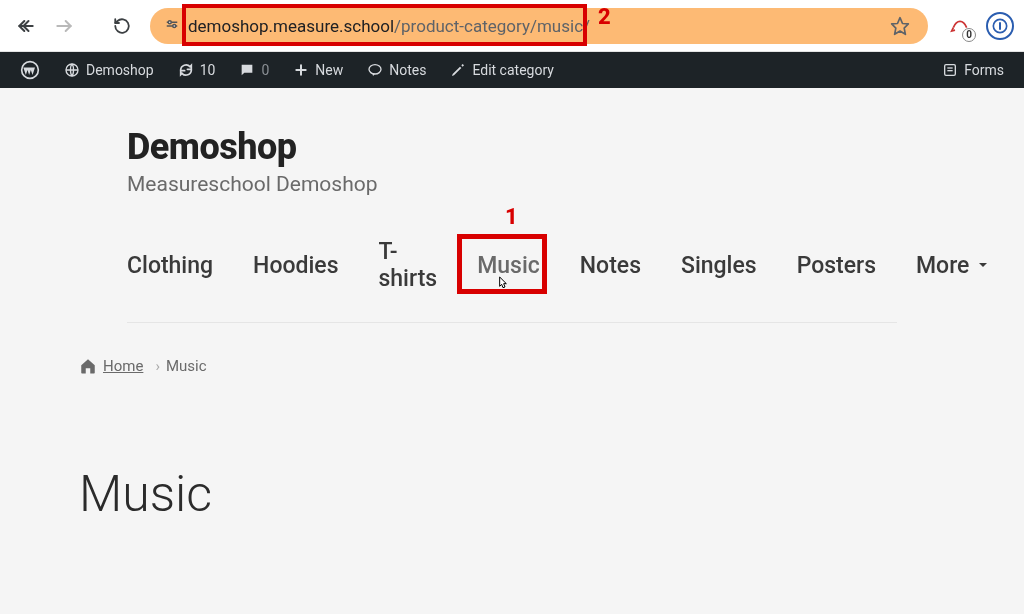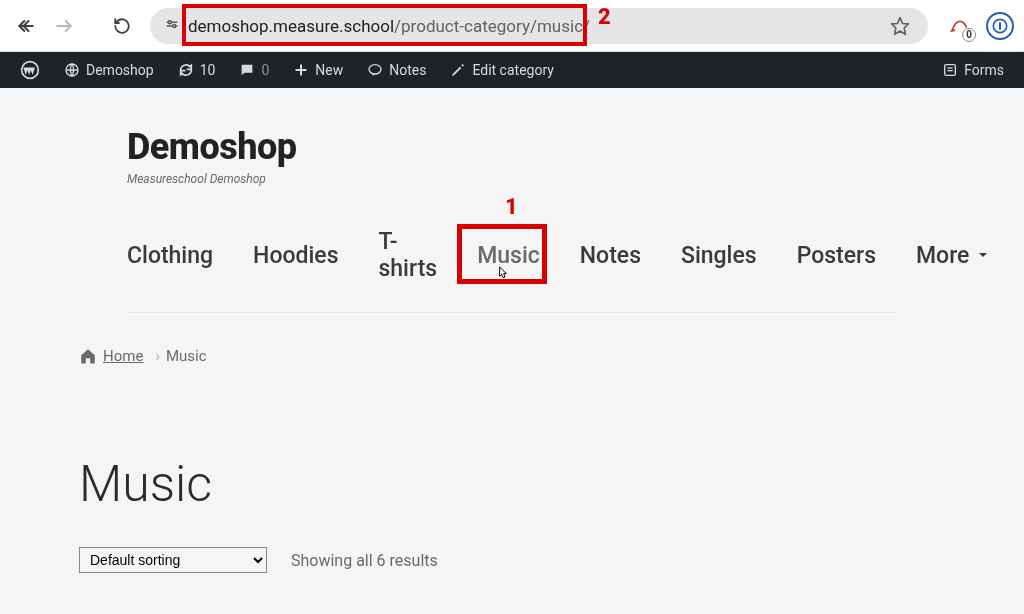--- a/index.html
+++ b/index.html
@@ -25,21 +25,21 @@
     width: 32px; height: 32px;
     border-radius: 16px;
     display: flex; align-items: center; justify-content: center;
     color: #3c4043;
   }
   .nav-btn.disabled { color: #b9b9b9; }
   .spacer-small { width: 14px; }
   .url-bar {
     flex: 1;
     height: 36px;
-    background: #e5e5e5;
+    background: #fdba74;
     border-radius: 18px;
     display: flex;
     align-items: center;
     padding: 0 12px 0 8px;
     margin: 0 6px;
     position: relative;
   }
   .url-site-chip {
     width: 28px; height: 24px;
     display:flex;align-items:center;justify-content:center;
@@ -103,24 +103,23 @@
   .site-wrap { background: #f5f5f5; }
   .site-container { max-width: 770px; margin: 0 auto; padding: 0 0; }
   .site-header { padding: 38px 0 18px 0; }
   .site-title {
     font-size: 36px;
     font-weight: 800;
     color: #222;
     letter-spacing: -0.5px;
   }
   .site-tagline {
-    font-size: 12px;
+    font-size: 21px;
     color: #6a6a6a;
     margin-top: 4px;
-    font-style: italic;
   }
 
   
   .main-nav {
     display: flex;
     align-items: center;
     gap: 40px;
     padding: 24px 0 30px 0;
     border-bottom: 1px solid #e5e5e5;
     position: relative;
@@ -354,21 +353,15 @@
       <svg class="ic18" viewBox="0 0 24 24" fill="#6a6a6a">
           <path d="M3 11l9-8 9 8v10a1 1 0 0 1-1 1h-5v-7h-6v7H4a1 1 0 0 1-1-1V11z"></path>
         </svg>
       <span class="home-link">Home</span>
       <span class="sep">›</span>
       <span>Music</span>
     </div>
 
     <h1 class="cat-title" style="margin-left:-48px;">Music</h1>
 
-    <div class="sort-row" style="margin-left:-48px;">
-      <select class="sort-select">
-        <option>Default sorting</option>
-      </select>
-      <span class="results-text">Showing all 6 results</span>
-    </div>
 
   </div>
 </div>
 
 </body></html>

